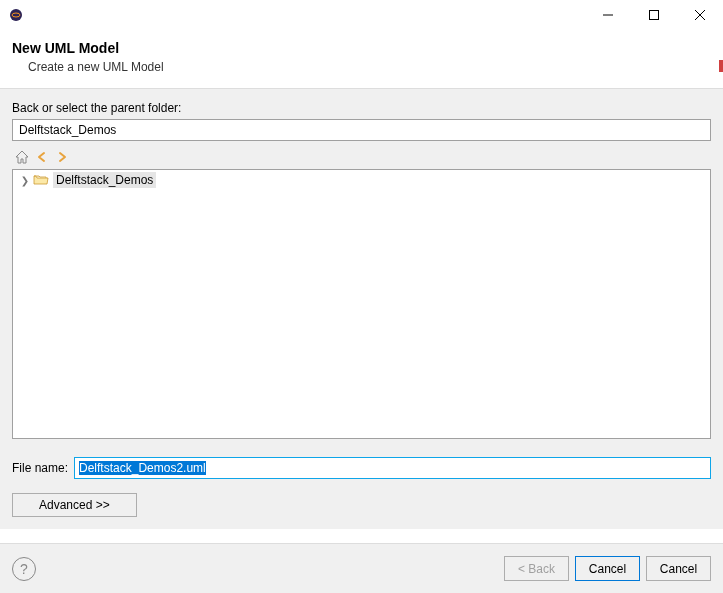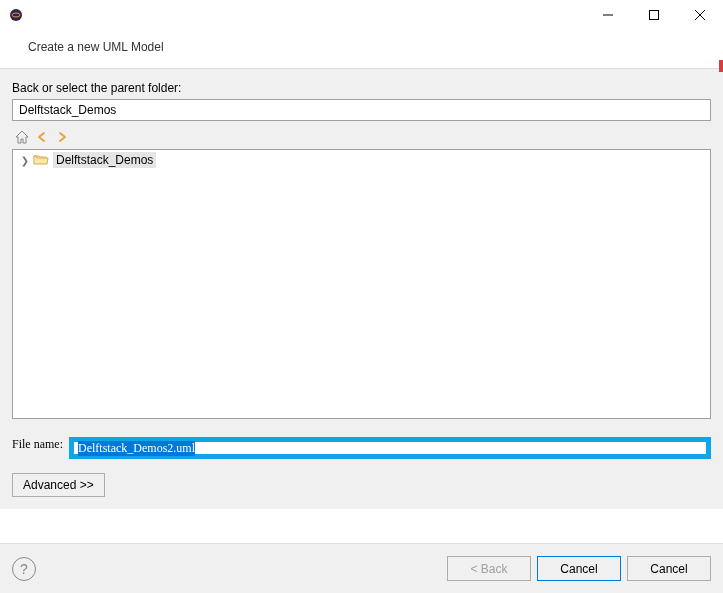--- a/index.html
+++ b/index.html
@@ -124,47 +124,47 @@
       width: 16px;
       height: 16px;
       margin-right: 4px;
     }
     .tree-label {
       font-size: 12px;
       padding: 1px 3px;
     }
     .filename-row {
       display: flex;
+      align-items: center;
       margin-top: 18px;
       gap: 6px;
-      font-family: Liberation Serif, serif;
     }
     .filename-label {
       font-size: 12px;
       white-space: nowrap;
     }
     .filename-input-value {
       background: #0078d7;
       color: #ffffff;
       display: inline;
     }
     .filename-wrapper {
       flex: 1;
       height: 22px;
-      border: 5px solid #0ea5e9;
+      border: 1px solid #0ea5e9;
       padding: 2px 4px;
       font-size: 12px;
       background: #ffffff;
       display: flex;
       align-items: center;
     }
     .advanced-btn {
       margin-top: 14px;
       height: 24px;
-      padding: 0 10px;
+      padding: 0 26px;
       background: #f0f0f0;
       border: 1px solid #adadad;
       font-size: 12px;
       cursor: pointer;
       font-family: inherit;
     }
     .footer {
       position: absolute;
       bottom: 0;
       left: 0;
@@ -187,21 +187,21 @@
       font-size: 14px;
       color: #888;
       cursor: pointer;
     }
     .footer-buttons {
       margin-left: auto;
       display: flex;
       gap: 6px;
     }
     .footer-btn {
-      width: 84px;
+      width: 65px;
       height: 25px;
       border: 1px solid #adadad;
       background: #f0f0f0;
       font-size: 12px;
       cursor: pointer;
       font-family: inherit;
     }
     .footer-btn:disabled {
       color: #a0a0a0;
       cursor: default;
@@ -235,20 +235,21 @@
     <div class="titlebar-btn">
       <svg width="10" height="10" viewBox="0 0 10 10">
           <line x1="0" y1="0" x2="10" y2="10" stroke="#000" stroke-width="1"></line>
           <line x1="10" y1="0" x2="0" y2="10" stroke="#000" stroke-width="1"></line>
         </svg>
     </div>
   </div>
 </div>
 
 <div class="header-section">
+  <div class="header-title">New UML Model</div>
   <div class="header-subtitle">Create a new UML Model</div>
   <div class="header-accent"></div>
 </div>
 
 <div class="content-area">
   <label class="label">Back or select the parent folder:</label>
   <input type="text" class="text-input" value="Delftstack_Demos" style="">
 
   <div class="toolbar-row">
     <span class="toolbar-icon">

